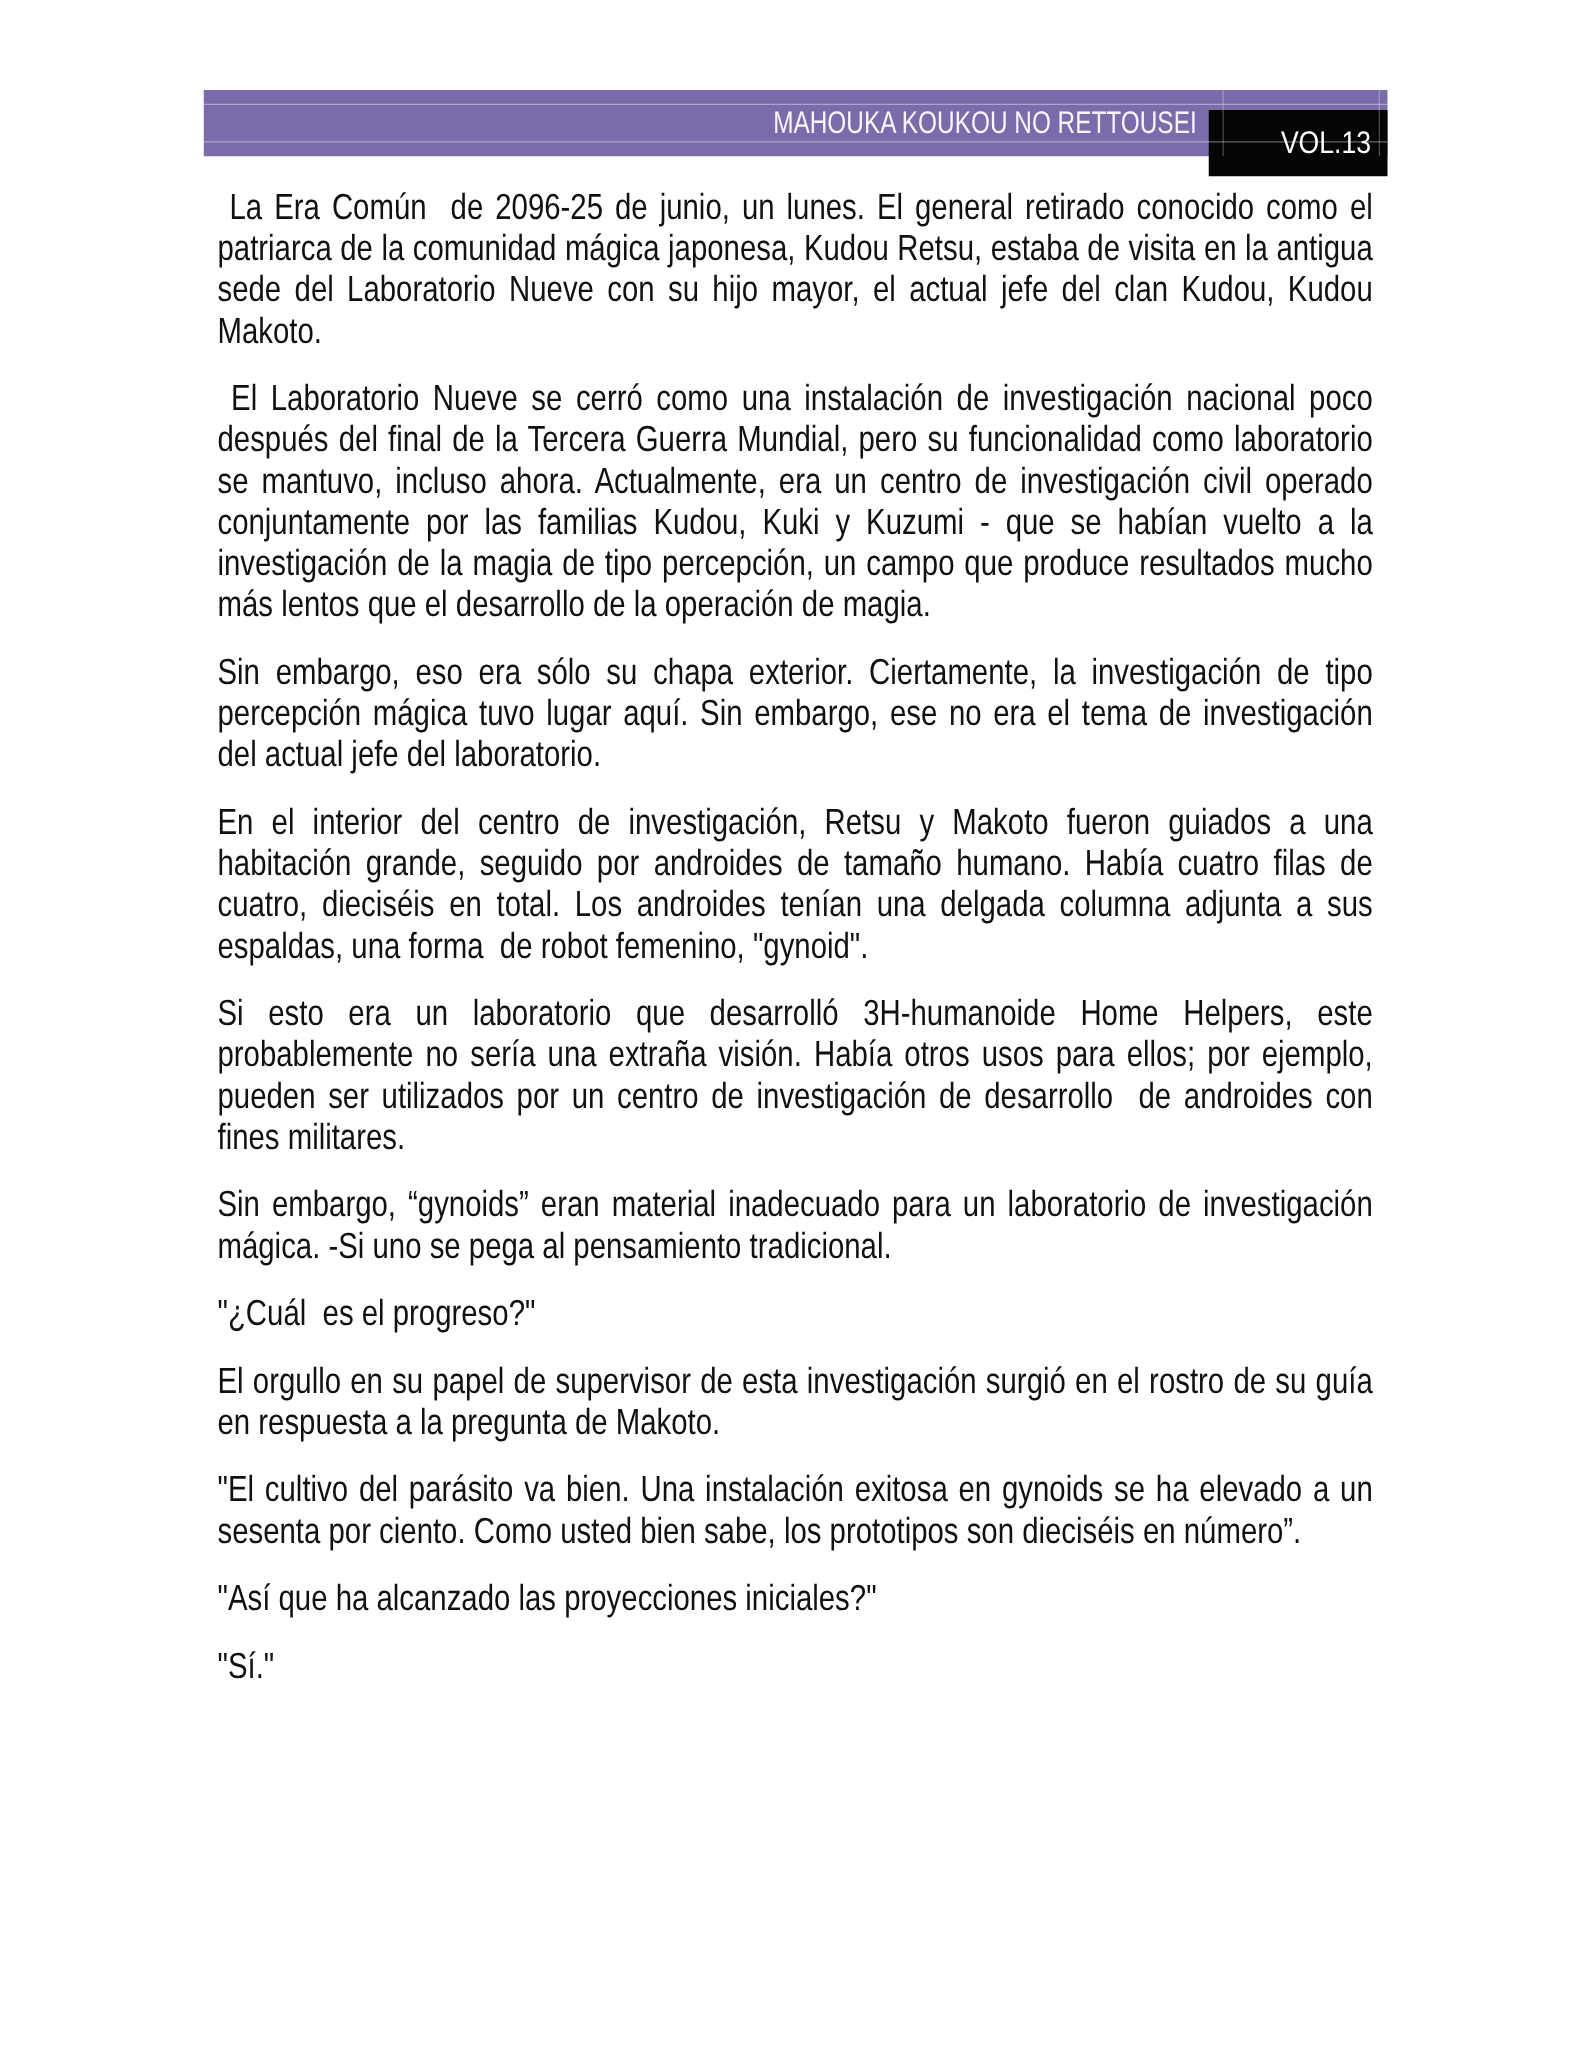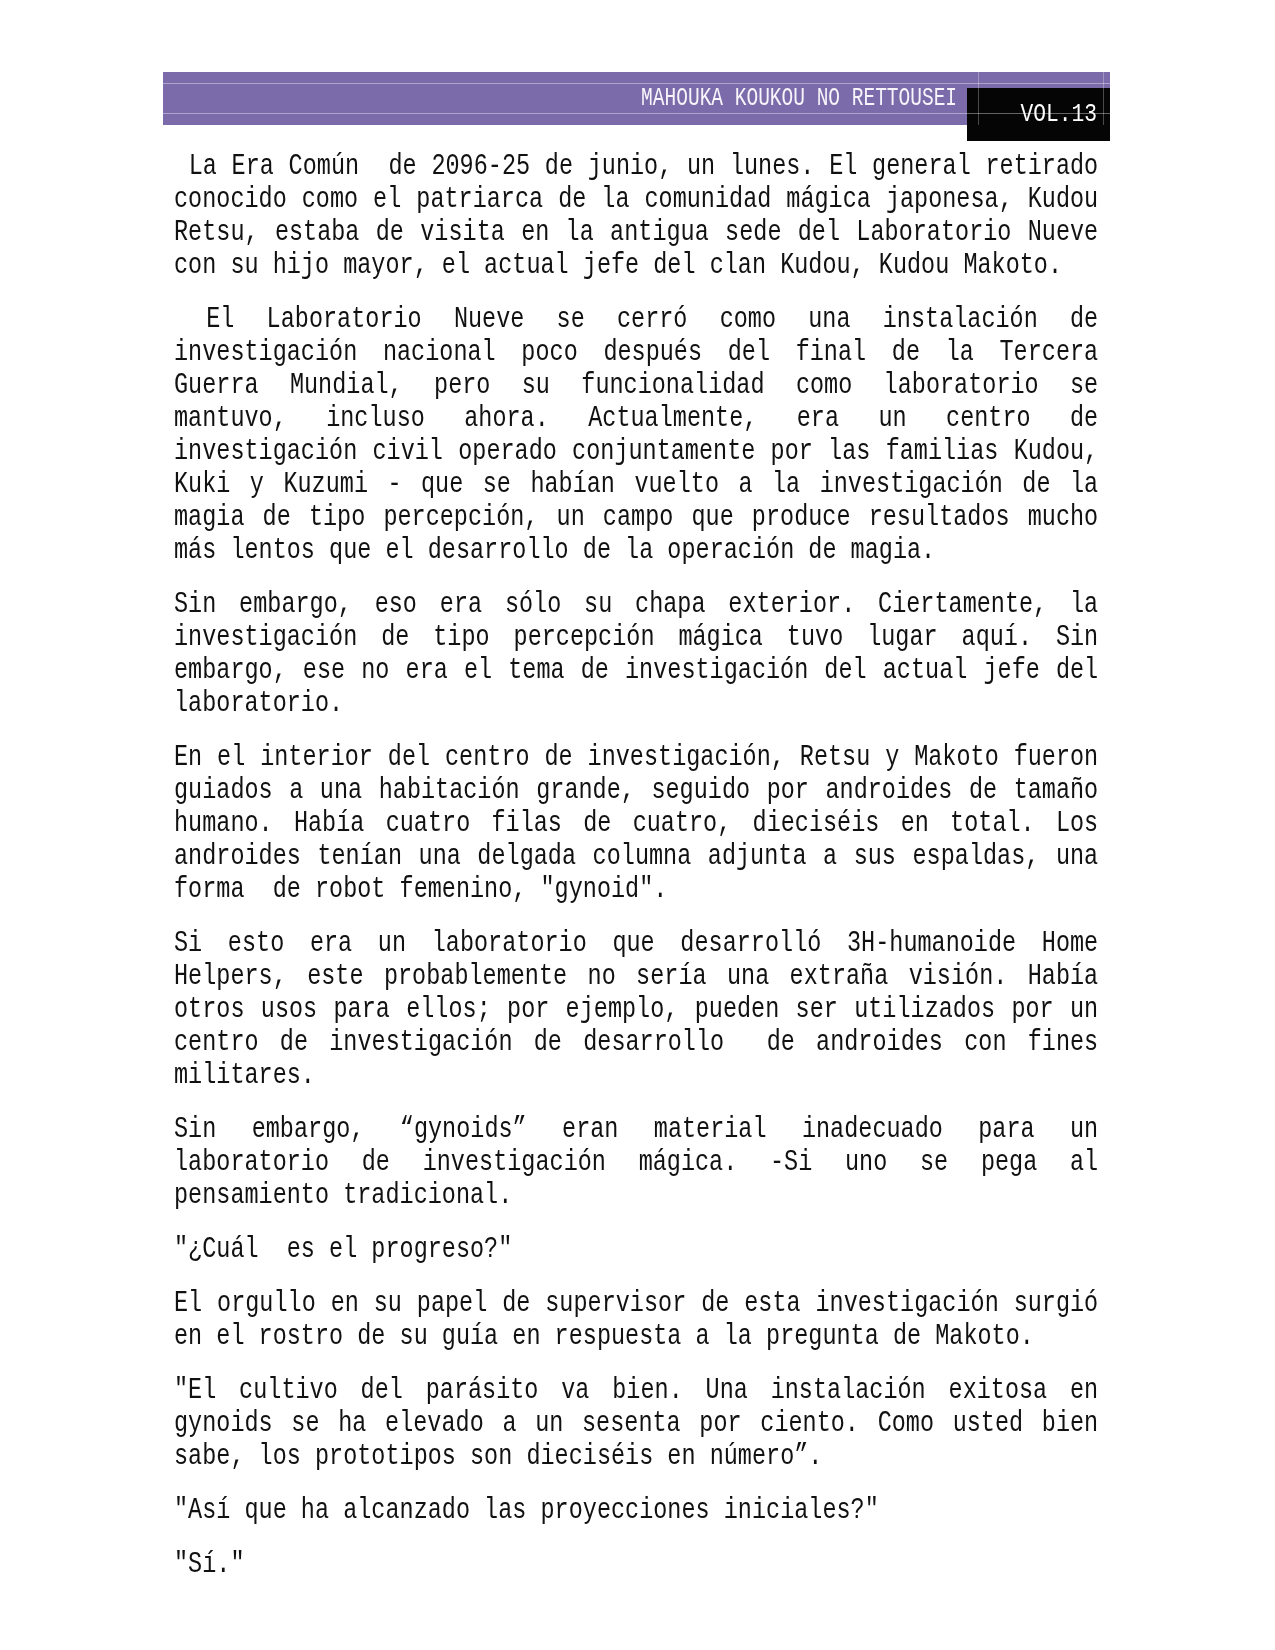--- a/index.html
+++ b/index.html
@@ -6,21 +6,21 @@
     margin: 0;
     padding: 0;
     background: #ffffff;
   }
   .page {
     position: relative;
     width: 1275px;
     height: 1650px;
     background: #ffffff;
     overflow: hidden;
-    font-family: Liberation Mono, monospace;
+    font-family: Liberation Sans, sans-serif;
   }
   
   .header-bar {
     position: absolute;
     left: 163px;
     top: 72px;
     width: 947px;
     height: 53px;
     background: #7C6BAA;
   }

